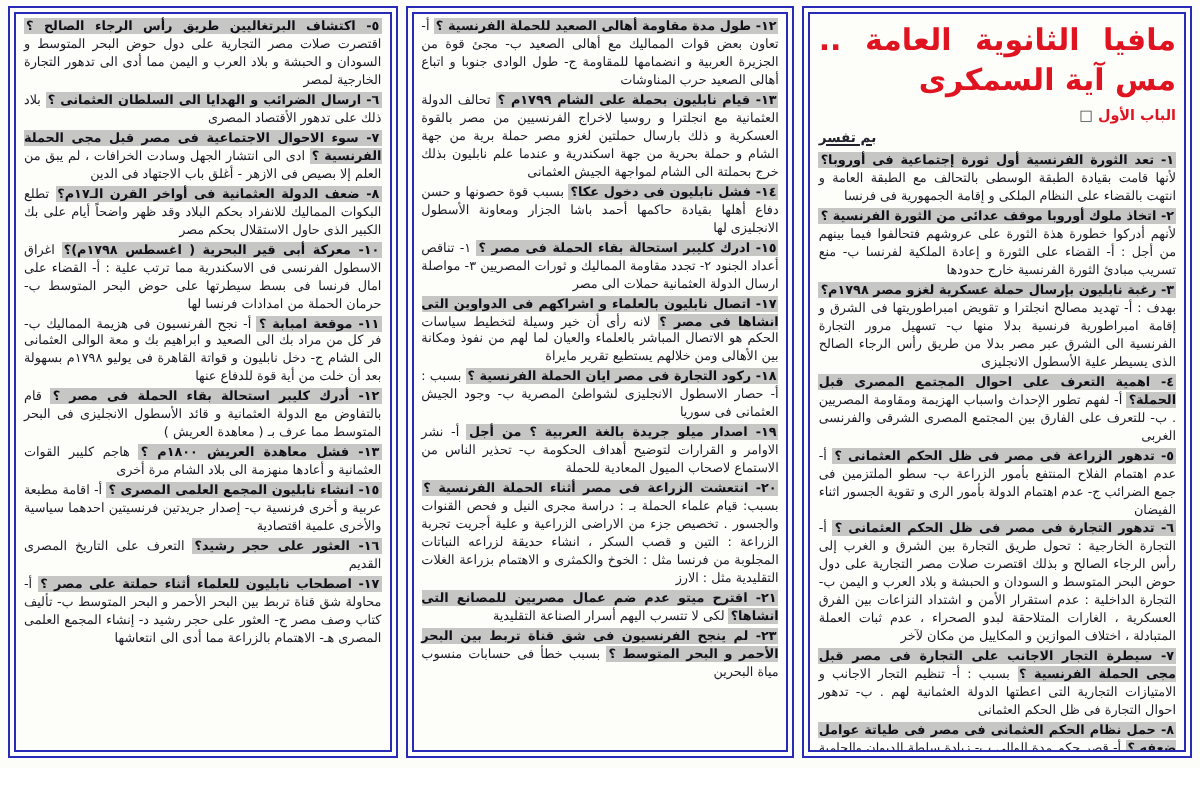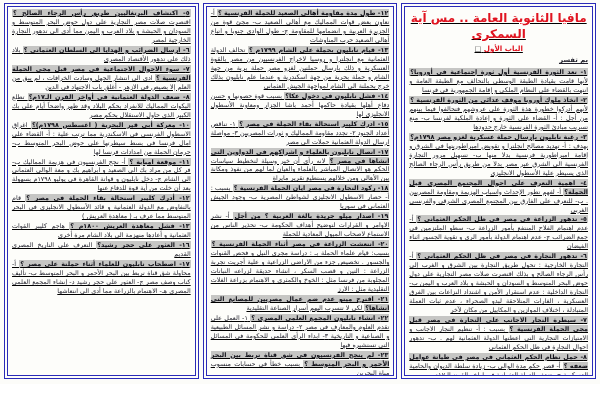--- a/index.html
+++ b/index.html
@@ -2,52 +2,52 @@
 <html lang="ar" style="--accent-red: #e01420; --highlight-gray: #c6c6c4; --border-blue: #2a2ab8;"><head>
 <meta charset="utf-8">
 <style>
   html,body{margin:0;padding:0;}
   body{
     width:600px;height:400px;overflow:hidden;
     background:#ffffff;
     font-family:"DejaVu Sans","Liberation Sans",sans-serif;
   }
   .page{
-    width:600px;height:384px;position:relative;background:#fcfcf9;text-decoration:underline;
+    width:600px;height:384px;position:relative;background:#fcfcf9;
   }
   .columns{
     display:flex;flex-direction:row;gap:4px;
     padding:3px 4px;height:382px;box-sizing:border-box;
   }
   .col{
     flex:1 1 0;min-width:0;
     border:4px double var(--border-blue,#2a2ab8);
     background:#fdfdfa;
     padding:2px 4px;
     box-sizing:border-box;
     overflow:hidden;
     direction:rtl;
     text-align:justify;
     font-size:6.4px;
     line-height:1.4;
     color:#16161f;
   }
   .doc-title{
-    display:block;text-align:center;font-weight:bold;
+    display:block;font-weight:bold;
     color:var(--accent-red,#e01420);
-    font-size:12px;line-height:1.35;margin:1px 0 2px 0;
+    font-size:15px;line-height:1.35;margin:1px 0 2px 0;
   }
   .chapter{
-    display:block;text-align:center;font-weight:bold;
+    display:block;text-align:right;font-weight:bold;
     color:var(--accent-red,#e01420);
     font-size:7.2px;margin-bottom:2px;
   }
   .box-glyph{font-weight:normal;color:#444;}
   .col-heading{
-    display:block;text-align:right;font-weight:bold;
+    display:block;text-align:left;font-weight:bold;
     text-decoration:underline;color:#23232e;
     font-size:6.8px;margin-bottom:2px;
   }
   p.qa{margin:0 0 1px 0;}
   .q{
     background:var(--highlight-gray,#c6c6c4);
     font-weight:bold;color:#101018;
     padding:0 1px;
   }
   .a{color:#1b1b26;}
@@ -61,37 +61,37 @@
     <div class="col">
       <div class="items">
           <p class="qa"><span class="q">٥- اكتشاف البرتغاليين طريق رأس الرجاء الصالح ؟</span><span class="a"> اقتصرت صلات مصر التجارية على دول حوض البحر المتوسط و السودان و الحبشة و بلاد العرب و اليمن مما أدى الى تدهور التجارة الخارجية لمصر</span></p>
           <p class="qa"><span class="q">٦- ارسال الضرائب و الهدايا الى السلطان العثمانى ؟</span><span class="a"> بلاد ذلك على تدهور الأقتصاد المصرى</span></p>
           <p class="qa"><span class="q">٧- سوء الاحوال الاجتماعية فى مصر قبل مجى الحملة الفرنسية ؟</span><span class="a"> ادى الى انتشار الجهل وسادت الخرافات ، لم يبق من العلم إلا بصيص فى الازهر - أغلق باب الاجتهاد فى الدين</span></p>
           <p class="qa"><span class="q">٨- ضعف الدولة العثمانية فى أواخر القرن الـ١٧م؟</span><span class="a"> تطلع البكوات المماليك للانفراد بحكم البلاد وقد ظهر واضحاً أيام على بك الكبير الذى حاول الاستقلال بحكم مصر</span></p>
           <p class="qa"><span class="q">١٠- معركة أبى قير البحرية ( اغسطس ١٧٩٨م)؟</span><span class="a"> اغراق الاسطول الفرنسى فى الاسكندرية مما ترتب علية : أ- القضاء على امال فرنسا فى بسط سيطرتها على حوض البحر المتوسط ب- حرمان الحملة من امدادات فرنسا لها</span></p>
           <p class="qa"><span class="q">١١- موقعة امبابة ؟</span><span class="a"> أ- نجح الفرنسيون فى هزيمة المماليك ب- فر كل من مراد بك الى الصعيد و ابراهيم بك و معة الوالى العثمانى الى الشام ج- دخل نابليون و قواتة القاهرة فى يوليو ١٧٩٨م بسهولة بعد أن خلت من أية قوة للدفاع عنها</span></p>
           <p class="qa"><span class="q">١٢- أدرك كليبر استحالة بقاء الحملة فى مصر ؟</span><span class="a"> قام بالتفاوض مع الدولة العثمانية و قائد الأسطول الانجليزى فى البحر المتوسط مما عرف بـ ( معاهدة العريش )</span></p>
           <p class="qa"><span class="q">١٣- فشل معاهدة العريش ١٨٠٠م ؟</span><span class="a"> هاجم كليبر القوات العثمانية و أعادها منهزمة الى بلاد الشام مرة أخرى</span></p>
+          <p class="qa"><span class="q">١٥- انشاء نابليون المجمع العلمى المصرى ؟</span><span class="a"> أ- اقامة مطبعة عربية و أخرى فرنسية ب- إصدار جريدتين فرنسيتين احدهما سياسية والأخرى علمية اقتصادية</span></p>
           <p class="qa"><span class="q">١٦- العثور على حجر رشيد؟</span><span class="a"> التعرف على التاريخ المصرى القديم</span></p>
           <p class="qa"><span class="q">١٧- اصطحاب نابليون للعلماء أثناء حملتة على مصر ؟</span><span class="a"> أ- محاولة شق قناة تربط بين البحر الأحمر و البحر المتوسط ب- تأليف كتاب وصف مصر ج- العثور على حجر رشيد د- إنشاء المجمع العلمى المصرى هـ- الاهتمام بالزراعة مما أدى الى انتعاشها</span></p>
         </div>
     </div>
 
     <div class="col">
       <div class="items">
           <p class="qa"><span class="q">١٢- طول مدة مقاومة أهالى الصعيد للحملة الفرنسية ؟</span><span class="a"> أ- تعاون بعض قوات المماليك مع أهالى الصعيد ب- مجئ قوة من الجزيرة العربية و انضمامها للمقاومة ج- طول الوادى جنوبا و اتباع أهالى الصعيد حرب المناوشات</span></p>
           <p class="qa"><span class="q">١٣- قيام نابليون بحملة على الشام ١٧٩٩م ؟</span><span class="a"> تحالف الدولة العثمانية مع انجلترا و روسيا لاخراج الفرنسيين من مصر بالقوة العسكرية و ذلك بارسال حملتين لغزو مصر حملة برية من جهة الشام و حملة بحرية من جهة اسكندرية و عندما علم نابليون بذلك خرج بحملتة الى الشام لمواجهة الجيش العثمانى</span></p>
           <p class="qa"><span class="q">١٤- فشل نابليون فى دخول عكا؟</span><span class="a"> بسبب قوة حصونها و حسن دفاع أهلها بقيادة حاكمها أحمد باشا الجزار ومعاونة الأسطول الانجليزى لها</span></p>
           <p class="qa"><span class="q">١٥- ادرك كليبر استحالة بقاء الحملة فى مصر ؟</span><span class="a"> ١- تناقص أعداد الجنود ٢- تجدد مقاومة المماليك و ثورات المصريين ٣- مواصلة ارسال الدولة العثمانية حملات الى مصر</span></p>
           <p class="qa"><span class="q">١٧- اتصال نابليون بالعلماء و اشراكهم فى الدواوين التى انشاها فى مصر ؟</span><span class="a"> لانه رأى أن خير وسيلة لتخطيط سياسات الحكم هو الاتصال المباشر بالعلماء والعيان لما لهم من نفوذ ومكانة بين الأهالى ومن خلالهم يستطيع تقرير مايراة</span></p>
           <p class="qa"><span class="q">١٨- ركود التجارة فى مصر ايان الحملة الفرنسية ؟</span><span class="a"> بسبب : أ- حصار الاسطول الانجليزى لشواطئ المصرية ب- وجود الجيش العثمانى فى سوريا</span></p>
           <p class="qa"><span class="q">١٩- اصدار ميلو جريدة بالغة العربية ؟ من أجل</span><span class="a"> أ- نشر الاوامر و القرارات لتوضيح أهداف الحكومة ب- تحذير الناس من الاستماع لاصحاب الميول المعادية للحملة</span></p>
           <p class="qa"><span class="q">٢٠- انتعشت الزراعة فى مصر أثناء الحملة الفرنسية ؟</span><span class="a"> بسبب: قيام علماء الحملة بـ : دراسة مجرى النيل و فحص القنوات والجسور . تخصيص جزء من الاراضى الزراعية و علية أجريت تجربة الزراعة : التين و قصب السكر ، انشاء حديقة لزراعه النباتات المجلوبة من فرنسا مثل : الخوخ والكمثرى و الاهتمام بزراعة الغلات التقليدية مثل : الارز</span></p>
           <p class="qa"><span class="q">٢١- اقترح ميتو عدم ضم عمال مصريين للمصانع التى انشاها؟</span><span class="a"> لكى لا تتسرب اليهم أسرار الصناعة التقليدية</span></p>
-          <p class="qa"><span class="q">٢٢- انشاء نابليون المجمع العلمى المصرى ؟</span><span class="a"> ١- العمل على تقدم العلوم والمعارف فى مصر ٢- دراسة و نشر المسائل الطبيعية و الصناعية و التاريخية ٣- ابداء الرأى العلمى للحكومة فى المسائل التى تستشيره فيها</span></p>
           <p class="qa"><span class="q">٢٣- لم ينجح الفرنسيون فى شق قناة تربط بين البحر الأحمر و البحر المتوسط ؟</span><span class="a"> بسبب خطأ فى حسابات منسوب مياة البحرين</span></p>
         </div>
     </div>
 
     <div class="col">
       <span class="doc-title">مافيا الثانوية العامة .. مس آية السمكرى</span>
       <span class="chapter">
         <span>الباب الأول</span>
         <span class="box-glyph">□</span>
       </span>

